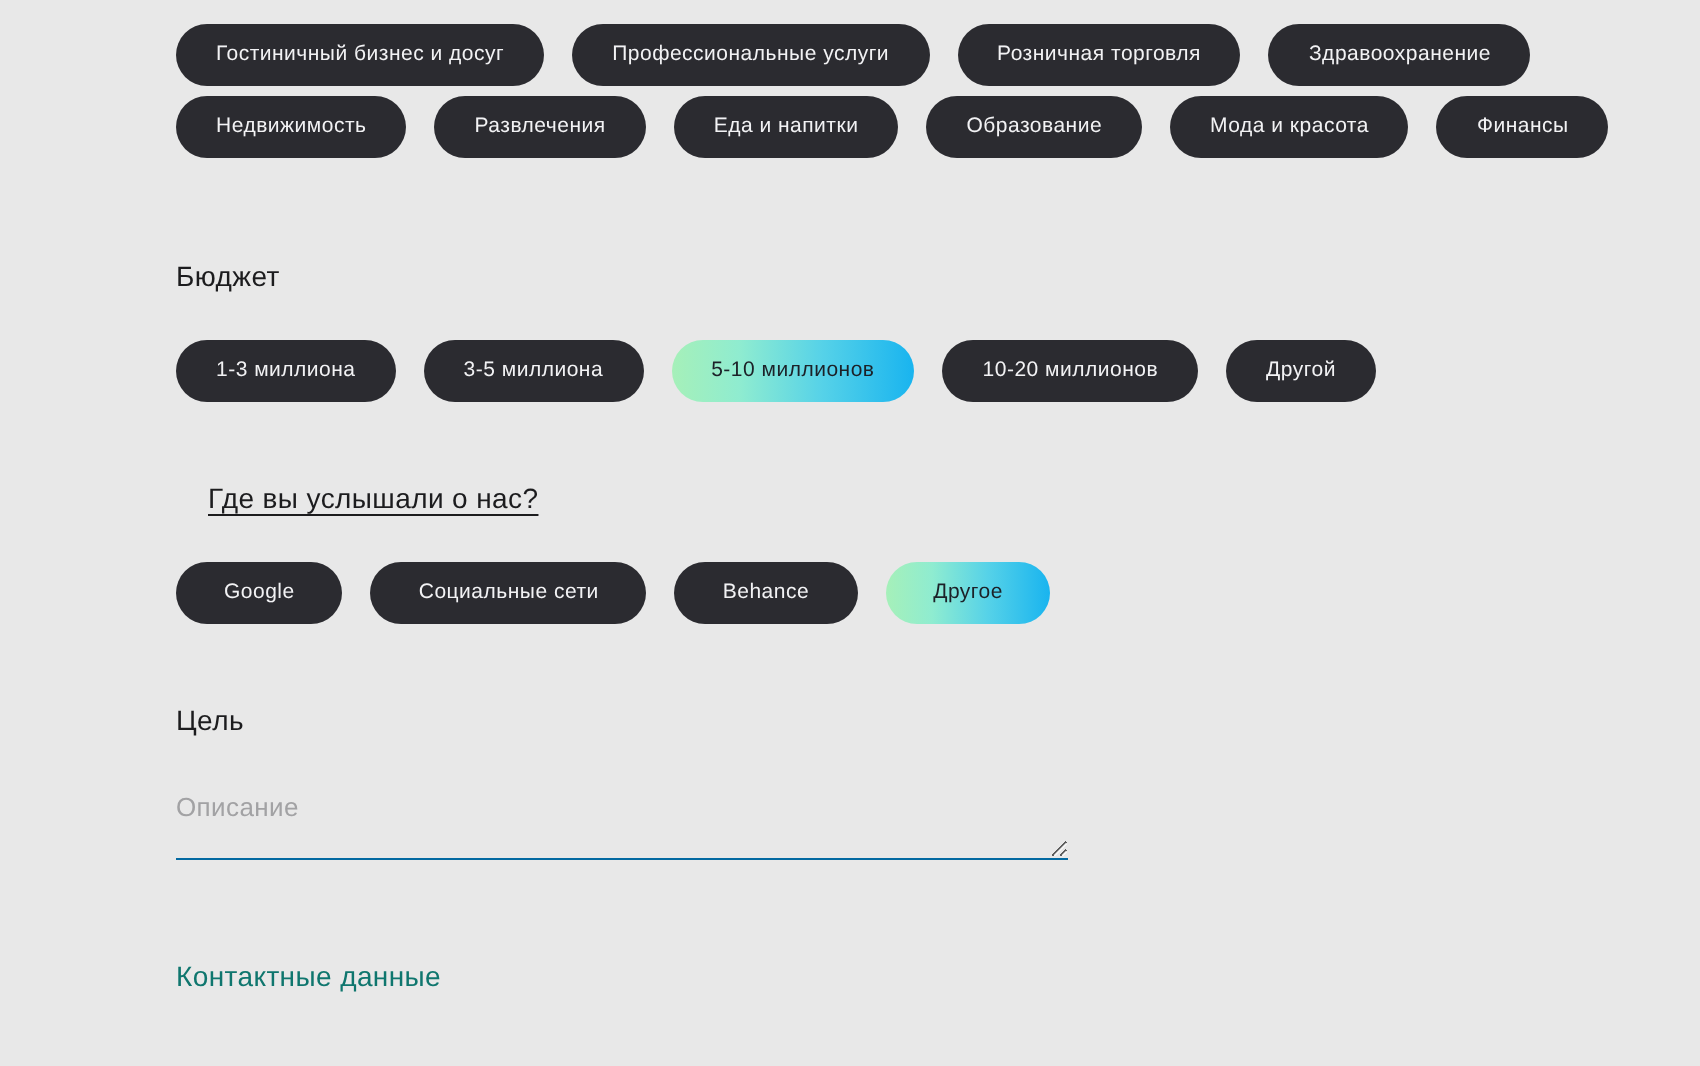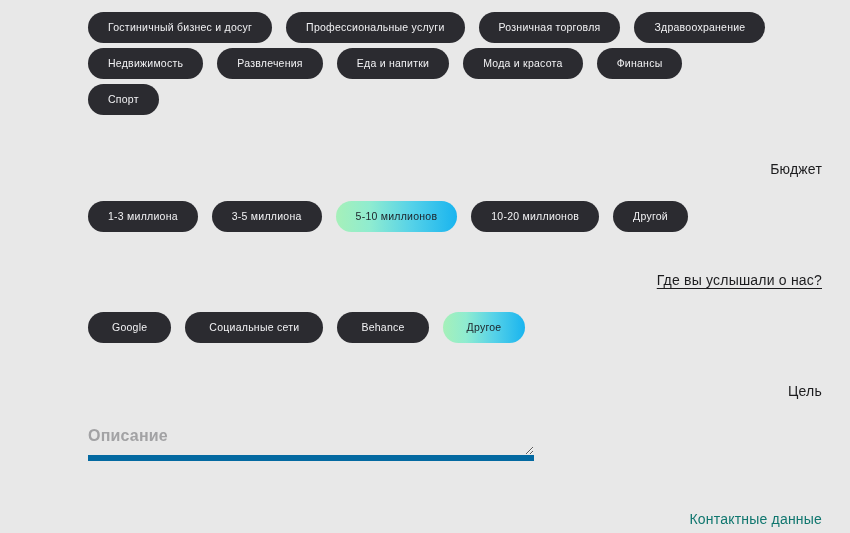--- a/index.html
+++ b/index.html
@@ -64,21 +64,20 @@
   
   .section {
     margin-top: 0;
   }
   .section-title {
     font-size: 14px;
     font-weight: 400;
     color: #1c1c1e;
     letter-spacing: 0.2px;
     margin: 0;
-    text-align: right;
   }
   .section-title.underlined {
     text-decoration: underline;
     text-underline-offset: 3px;
     text-decoration-thickness: 1px;
     margin-left: 16px;
   }
 
   
   .gap-industry-budget { height: 46px; }
@@ -93,30 +92,29 @@
   .field-wrap {
     width: 446px;
   }
   textarea.desc-input {
     display: block;
     width: 446px;
     height: 34px;
     box-sizing: border-box;
     background: transparent;
     border: none;
-    border-bottom: 6px solid #0369a1;
+    border-bottom: 1px solid #0369a1;
     outline: none;
     resize: vertical;
     font-family: "Liberation Sans", sans-serif;
-    font-size: 16px;
+    font-size: 13px;
     color: #1c1c1e;
     letter-spacing: 0.2px;
     padding: 0 0 6px 0;
     overflow: hidden;
-    font-weight: bold;
   }
   textarea.desc-input::placeholder {
     color: #a2a2a4;
   }
 
   .contacts-title {
     font-size: 14px;
     letter-spacing: 0.2px;
     color: #0f766e;
   }
@@ -133,29 +131,27 @@
       <button class="chip">Розничная торговля</button>
       <button class="chip">Здравоохранение</button>
     </div>
 
     <div class="gap-row1-row2"></div>
 
     <div class="chip-row">
       <button class="chip">Недвижимость</button>
       <button class="chip">Развлечения</button>
       <button class="chip">Еда и напитки</button>
+      <button class="chip">Образование</button>
       <button class="chip">Мода и красота</button>
       <button class="chip">Финансы</button>
     </div>
 
     <div class="gap-row1-row2"></div>
 
-    <div class="chip-row">
-      <button class="chip">Спорт</button>
-    </div>
 
     <div class="gap-industry-budget"></div>
 
     <div class="section">
       <div class="section-title">Бюджет</div>
       <div class="gap-title-chips"></div>
       <div class="chip-row">
         <button class="chip">1-3 миллиона</button>
         <button class="chip">3-5 миллиона</button>
         <button class="chip selected">5-10 миллионов</button>

